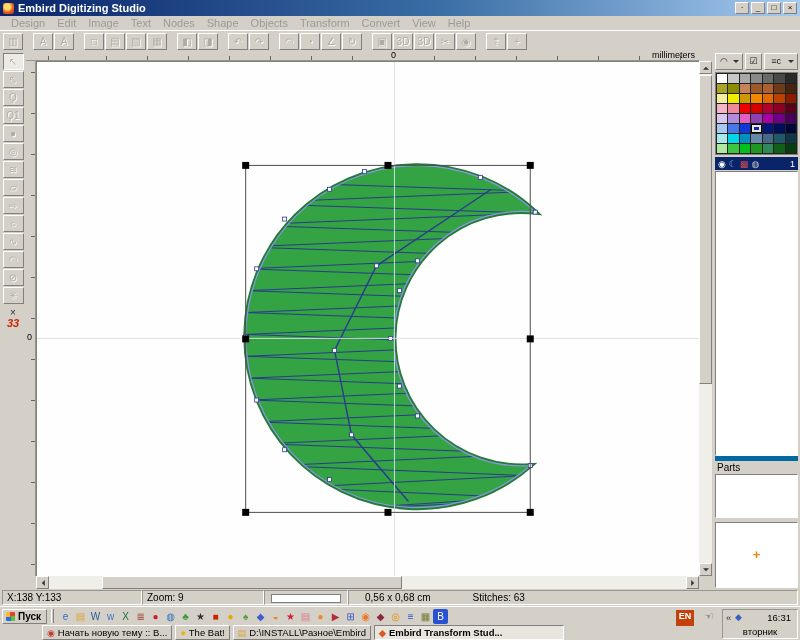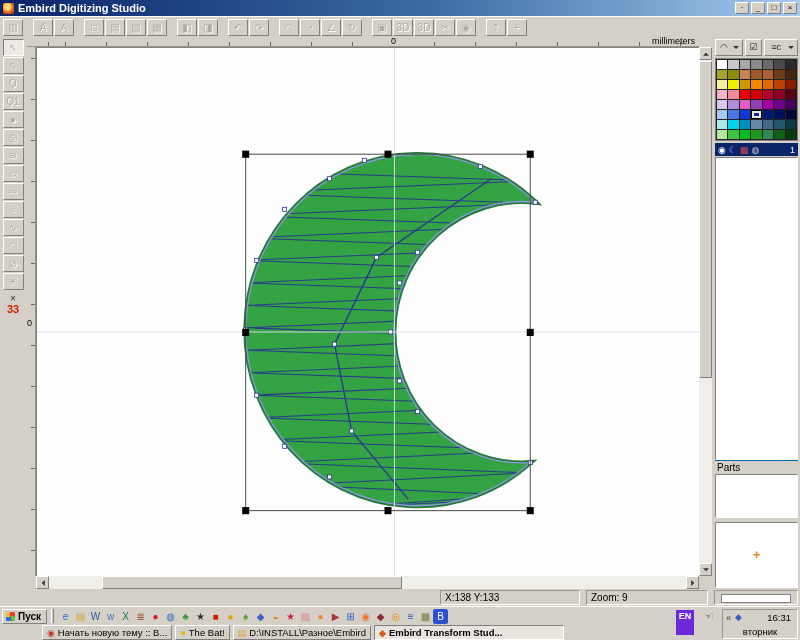--- a/index.html
+++ b/index.html
@@ -74,48 +74,48 @@
   .rp-ctl.dropdown::after { content:""; position:absolute; right:3px; top:6px; border:3px solid transparent; border-top-color:#333; }
   .rp-ctl.dropdown { padding-right:10px; }
   .palette { display:grid; grid-template-columns:repeat(7,1fr); grid-auto-rows:9px; gap:1px; background:#222;
              border:1px solid #808080; padding:1px; flex:none; }
   .pal-cell { width:100%; height:100%; }
   .pal-cell.selected { box-shadow:inset 0 0 0 1px #000, inset 0 0 0 3px #e6e6e6; }
   .object-row { height:13px; margin-top:2px; background:#0a246a; color:#fff; display:flex; align-items:center;
                 gap:3px; padding:0 3px; font-size:9px; flex:none; }
   .object-row .sp { flex:1; }
   .obj-list { flex:1; margin-top:1px; min-height:0; }
-  .parts-label { height:13px; font-size:10px; padding:1px 2px 12px; border-top:1px solid #0369a1; flex:none; }
+  .parts-label { height:13px; font-size:10px; padding:1px 2px 12px; border-top:5px solid #0369a1; flex:none; }
   .parts-list { height:44px; flex:none; margin-bottom:4px; }
   .preview-box { height:66px; flex:none; position:relative; }
   .cross-marker { position:absolute; left:50%; top:50%; transform:translate(-50%,-55%); color:#e08a20;
                   font-size:13px; font-weight:bold; text-shadow:0 0 2px #ffe9b0; }
 
   
-  .statusbar { height:17px; flex:none; display:flex; gap:6px; padding:1px 2px; align-items:stretch;justify-content:flex-end; }
+  .statusbar { height:17px; flex:none; display:flex; gap:0; padding:1px 2px; align-items:stretch; }
   .sb-panel { border:1px solid; border-color:#9a968c #fff #fff #9a968c; font-size:10px; padding:1px 4px 0; white-space:nowrap; overflow:hidden; }
   .sb-coords { width:140px; }  .sb-zoom { width:122px; }  .sb-scale { width:181px; }
   .sb-swatchp { width:84px; display:flex; align-items:center; justify-content:center; }
   .sb-swatch { width:70px; height:9px; border:1px solid #808080; }
   .sb-last { flex:1; display:flex; gap:0; }
   .sb-size { margin-left:12px; } .sb-stitches { margin-left:42px; }
 
   
   .taskbar { position:absolute; left:0; bottom:0; width:800px; height:34px; background:#d4d0c8; border-top:1px solid #fff; }
   .tb-row1 { position:absolute; left:0; top:1px; right:180px; height:16px; display:flex; align-items:center; padding-left:2px; }
   .start-btn { height:15px; display:flex; align-items:center; gap:3px; padding:0 5px 0 3px; font-weight:bold; font-size:10px; flex:none; }
   .win-flag { width:9px; height:9px; flex:none;
       background:conic-gradient(#e8402a 0 25%, #5bc23a 25% 50%, #2a6de0 50% 75%, #f2c02a 75%); border-radius:1px; }
   .ql-sep { width:3px; height:14px; margin:0 4px; border-left:1px solid #fff; border-right:1px solid #808080; flex:none; }
   .ql-ico { width:15px; height:15px; flex:none; text-align:center; font-size:10px; line-height:15px; border-radius:2px; overflow:hidden; }
   .tb-row2 { position:absolute; left:42px; top:18px; right:180px; height:15px; display:flex; gap:3px; }
   .task-btn { height:15px; display:flex; align-items:center; gap:3px; padding:0 4px; font-size:9.5px; white-space:nowrap; overflow:hidden; flex:none; }
   .task-btn .ti { font-size:9px; flex:none; }
   .task-btn.b4 { width:190px; font-weight:bold; border-color:#808080 #fff #fff #808080; background:#e8e5de; }
-  .lang-box { position:absolute; right:106px; top:3px; width:18px; height:25px; background:#6d28d9; color:#fff;
+  .lang-box { position:absolute; right:106px; top:3px; width:18px; height:16px; background:#c2410c; color:#fff;
               font-size:9px; font-weight:bold; text-align:center; line-height:13px; }
   .hand-ico { position:absolute; right:86px; top:3px; font-size:11px; color:#555; line-height:13px; }
   .tray-box { position:absolute; right:2px; top:2px; width:76px; height:30px; border:1px solid; border-color:#9a968c #fff #fff #9a968c; font-size:9.5px; }
   .tray-chevron { position:absolute; left:3px; top:2px; color:#333; }
   .tray-ico { position:absolute; left:12px; top:2px; font-size:9px; color:#3a5fc0; }
   .tray-time { position:absolute; right:6px; top:2px; }
   .tray-day { position:absolute; left:0; right:0; bottom:1px; text-align:center; }
 </style>
 </head>
 <body>
@@ -132,20 +132,44 @@
           <div class="tb-btn out">·</div>
 
           <div class="tb-btn out">_</div>
 
           <div class="tb-btn out">□</div>
 
           <div class="tb-btn out">×</div>
         </div>
     </div>
 
+    <div class="menubar">
+
+        <div class="menu-item disabled">Design</div>
+
+        <div class="menu-item disabled">Edit</div>
+
+        <div class="menu-item disabled">Image</div>
+
+        <div class="menu-item disabled">Text</div>
+
+        <div class="menu-item disabled">Nodes</div>
+
+        <div class="menu-item disabled">Shape</div>
+
+        <div class="menu-item disabled">Objects</div>
+
+        <div class="menu-item disabled">Transform</div>
+
+        <div class="menu-item disabled">Convert</div>
+
+        <div class="menu-item disabled">View</div>
+
+        <div class="menu-item disabled">Help</div>
+      </div>
 
     <div class="toolbar">
 
         <div class="tool-btn out disabled">▥</div>
 
         <div class="tool-btn out gap disabled">A</div>
 
         <div class="tool-btn out disabled">A</div>
 
         <div class="tool-btn out gap disabled">□</div>
@@ -215,21 +239,21 @@
             <div class="ltool out disabled">∿</div>
 
             <div class="ltool out disabled">◠</div>
 
             <div class="ltool out disabled">⊘</div>
 
             <div class="ltool out disabled">✳</div>
           </div>
         <div class="lcounter">
           <span class="ic">×</span>
-          <span class="val" style="color: rgb(204, 34, 0);">33</span>
+          <span class="val" style="color: rgb(204, 34, 0); font-style: italic;">33</span>
         </div>
       </div>
 
       <div class="canvas-area">
         <div class="ruler-top">
           <span class="ruler-zero-h">0</span>
           <span class="ruler-units">millimeters</span>
         </div>
         <div class="ruler-left">
           <span class="ruler-zero-v">0</span>
@@ -454,20 +478,24 @@
         </div>
       </div>
     </div>
 
     <div class="statusbar">
       <div class="sb-panel sb-coords">X:138 Y:133</div>
       <div class="sb-panel sb-zoom">Zoom: 9</div>
       <div class="sb-panel sb-swatchp">
         <div class="sb-swatch" style="background: rgb(255, 255, 255);"></div>
       </div>
+      <div class="sb-panel sb-last">
+        <span class="sb-size">0,56 x 0,68 cm</span>
+        <span class="sb-stitches">Stitches: 63</span>
+      </div>
     </div>
   </div>
 
   <div class="taskbar">
     <div class="tb-row1">
       <div class="start-btn out">
         <span class="win-flag"></span>
         <span>Пуск</span>
       </div>
       <div class="ql-sep"></div>

